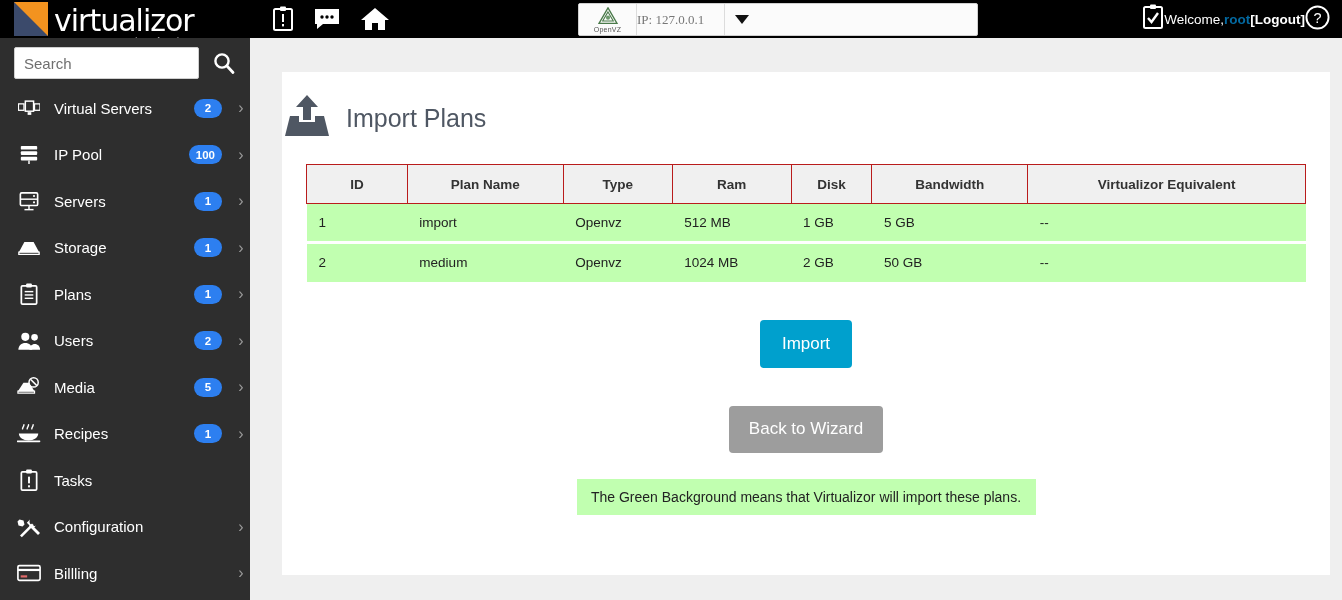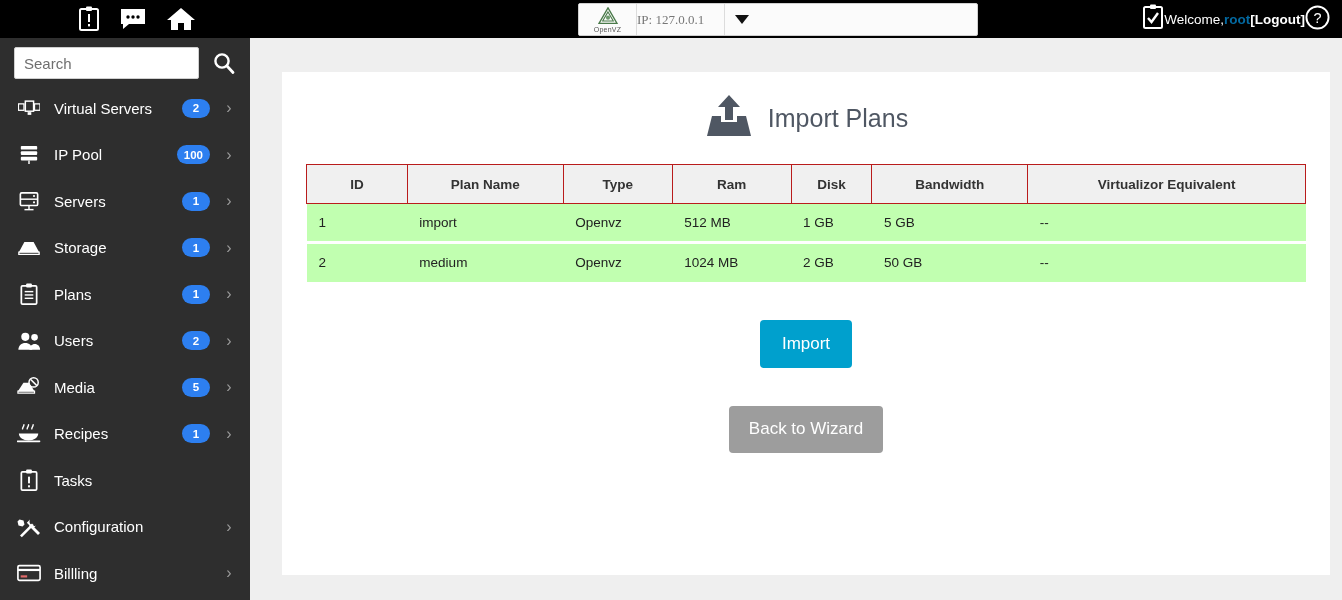--- a/index.html
+++ b/index.html
@@ -93,21 +93,21 @@
     font-family: "Liberation Sans", sans-serif;
   }
   .search-input::placeholder { color: #6f6f6f; }
   .search-btn {
     margin-left: 13px; cursor: pointer; display:flex; align-items:center;
   }
 
   .nav { margin-top: 6px; }
   .nav-item {
     height: 46.5px; display: flex; align-items: center;
-    padding: 0 16px 0 16px; cursor: pointer; color: #fff;
+    padding: 0 4px 0 16px; cursor: pointer; color: #fff;
   }
   .nav-ico {
     width: 26px; min-width: 26px; display: flex; align-items: center; justify-content: center;
     margin-right: 12px;
   }
   .nav-label { font-size: 15px; flex: 1; color: #fff; }
   .badge {
     min-width: 28px; height: 19px; padding: 0 7px;
     background: #2d7ff0; border-radius: 10px;
     color: #fff; font-size: 11.5px; font-weight: bold;
@@ -125,21 +125,21 @@
   .main {
     position: absolute; left: 250px; top: 38px;
     width: 1092px; height: 562px; background: #efefef;
   }
   .card {
     position: absolute; left: 32px; top: 34px;
     width: 1048px; height: 503px;
     background: #fff;
   }
   .page-head {
-    display: flex; align-items: center; justify-content: center;
+    display: flex; align-items: center; 
     padding-top: 22px; gap: 14px;
   }
   .page-title { font-size: 25px; color: #4f5763; font-weight: 400; }
 
   table.plans {
     margin: 22px auto 0 auto;
     width: 1000px; border-collapse: collapse;
     font-size: 13.5px;
   }
   table.plans thead th {
@@ -168,20 +168,29 @@
     margin: 26px auto 0 auto; width: 459px; height: 36px;
     background: #c1ffb0; color: #222; font-size: 14px;
     display: flex; align-items: center; justify-content: center;
   }
 </style>
 </head>
 <body>
 
 <div class="topbar">
 
+  <div class="brand">
+    <div class="brand-mark">
+      <div class="tri-top"></div>
+    </div>
+    <div class="brand-text">
+      <span class="brand-word">virtualizor</span>
+      <span class="brand-sub">by softaculous</span>
+    </div>
+  </div>
 
   <div class="top-icons">
     <span class="ico">
       <svg width="22" height="26" viewBox="0 0 22 26">
         <rect x="2" y="3" width="18" height="21" rx="1.5" fill="none" stroke="#fff" stroke-width="2"></rect>
         <rect x="8" y="0.5" width="6" height="4.5" rx="1" fill="#fff"></rect>
         <rect x="10" y="8" width="2" height="8" fill="#fff"></rect>
         <rect x="10" y="18" width="2" height="2.4" fill="#fff"></rect>
       </svg>
     </span>
@@ -451,15 +460,16 @@
         </tr>
       </tbody>
     </table>
 
     <div class="btn-wrap">
       <button class="btn-import">Import</button>
       <br>
       <button class="btn-back">Back to Wizard</button>
     </div>
 
+    <div class="note">The Green Background means that Virtualizor will import these plans.</div>
 
   </div>
 </div>
 
 </body></html>

